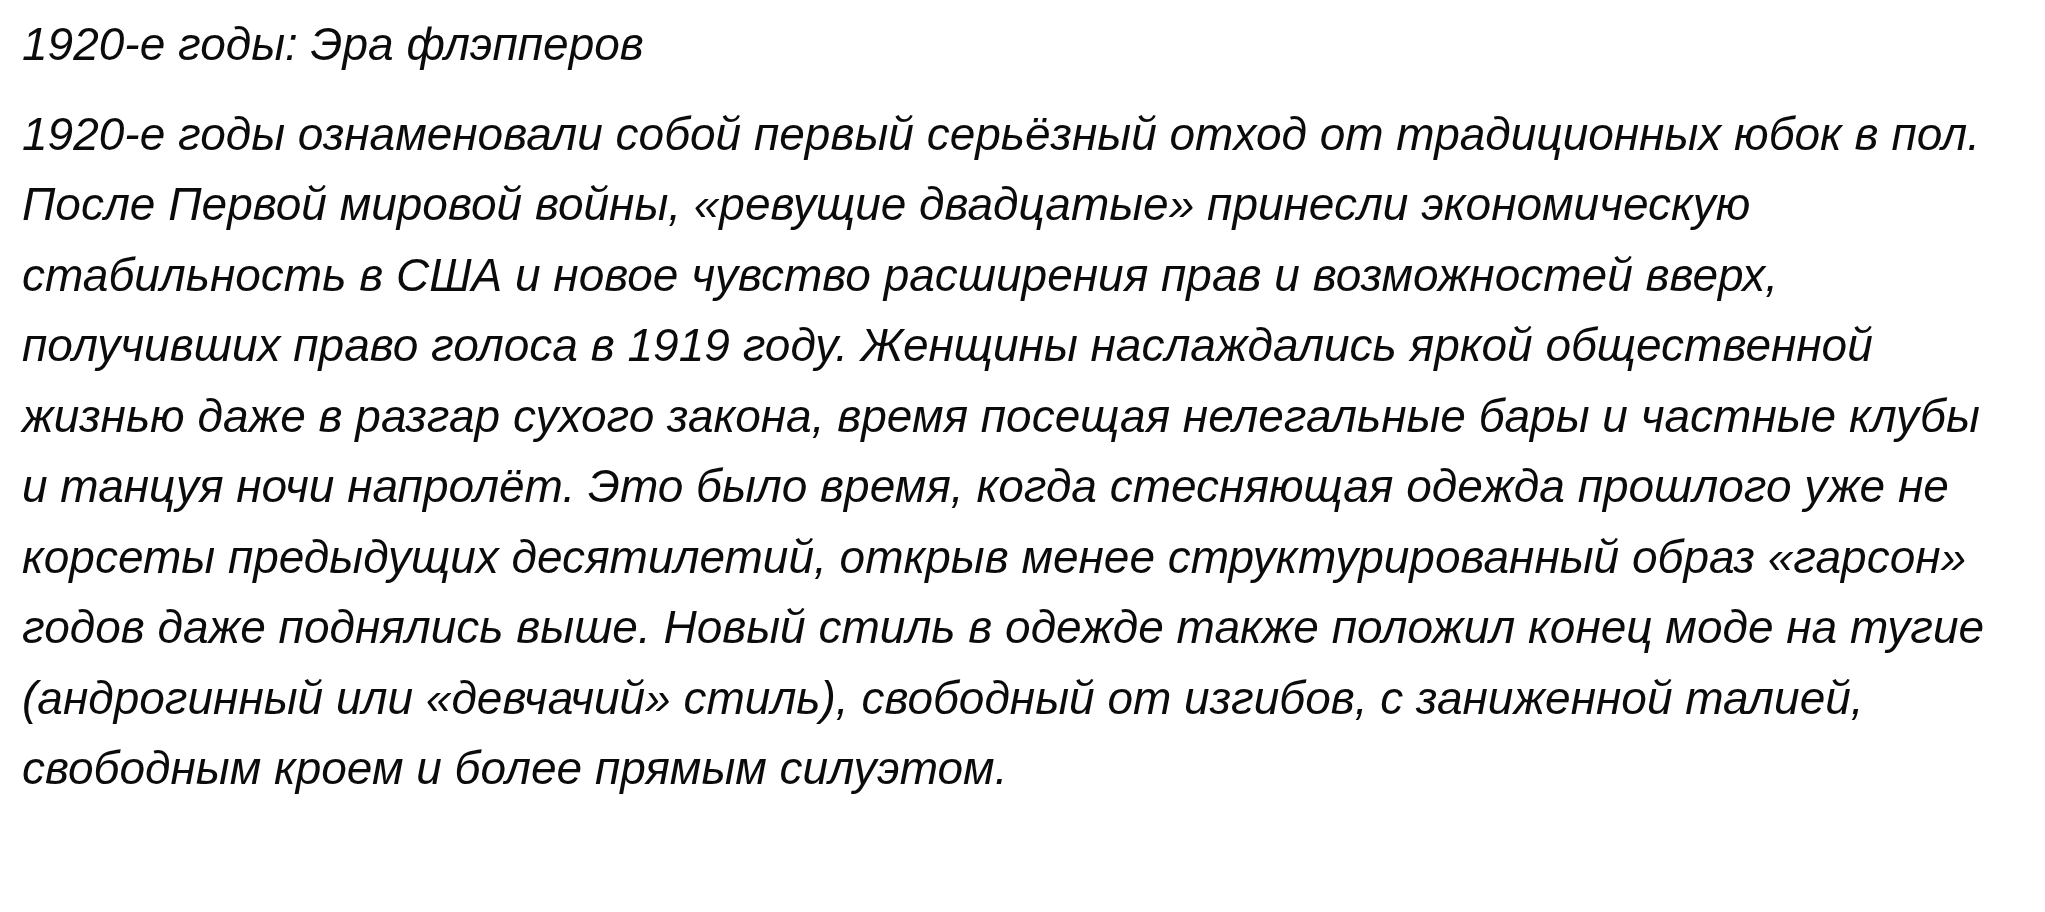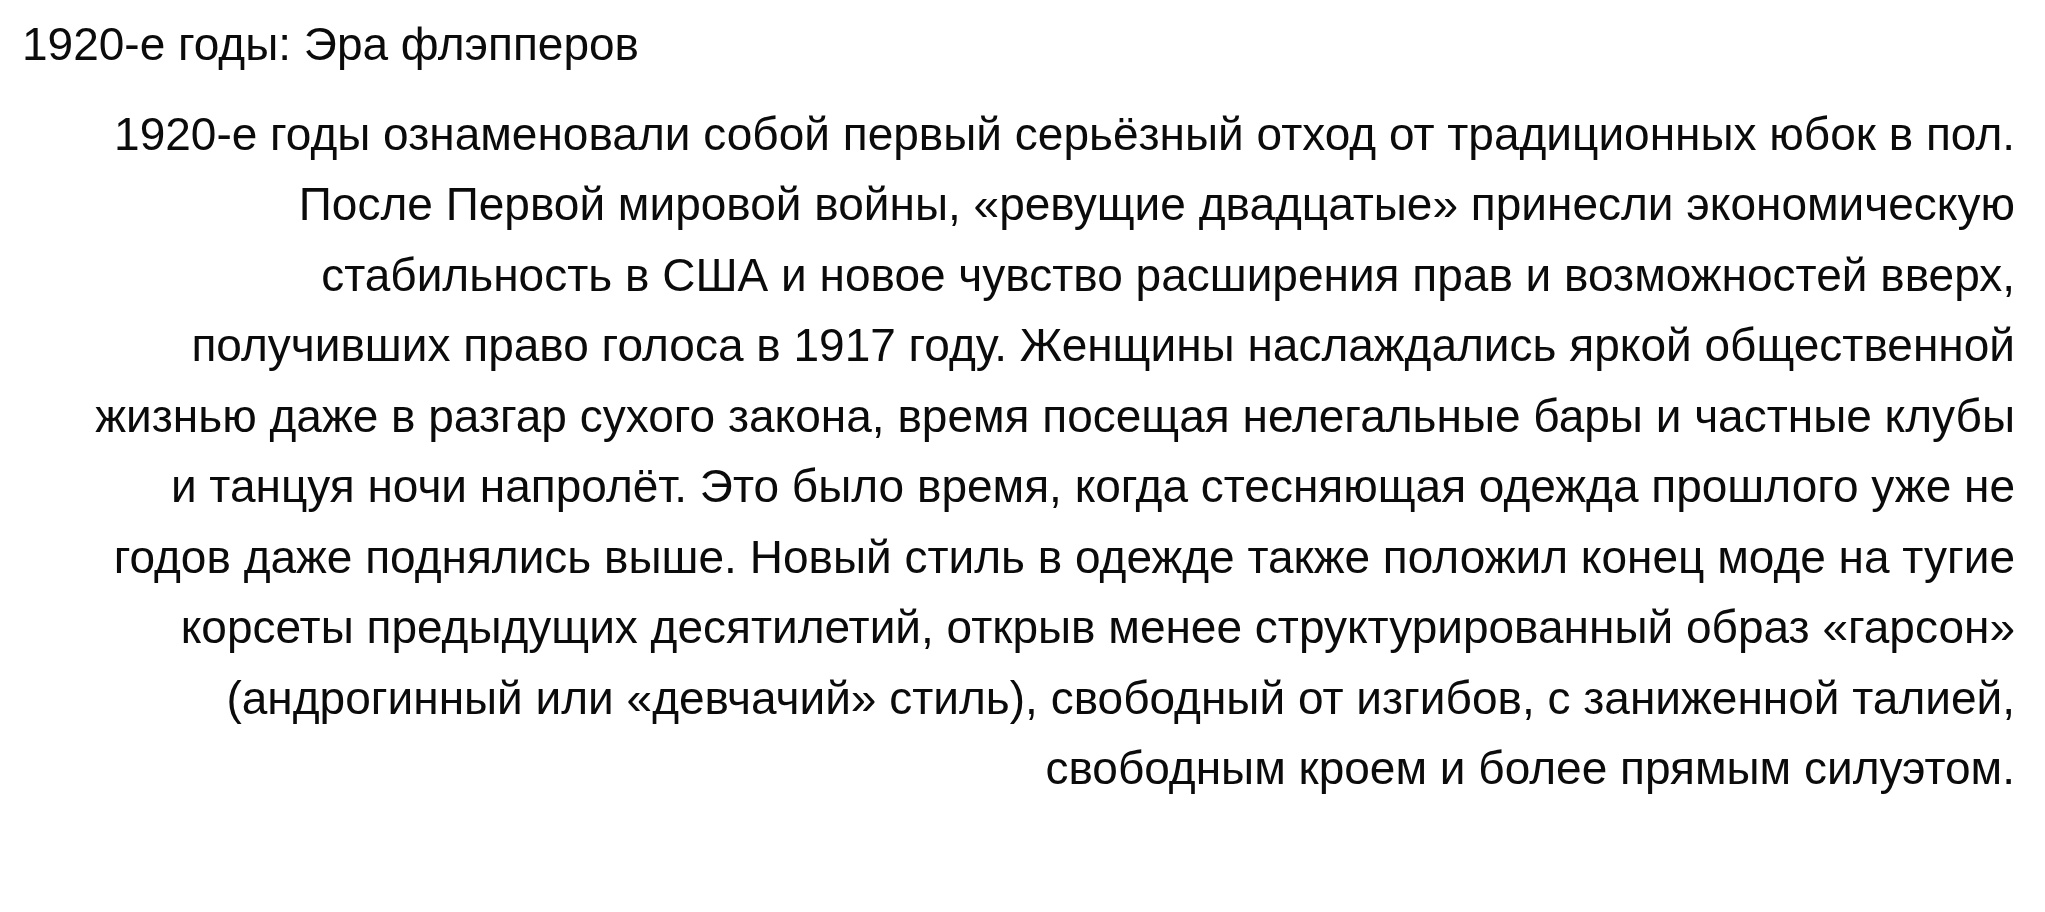--- a/index.html
+++ b/index.html
@@ -7,52 +7,52 @@
     padding: 0;
   }
   body {
     width: 2045px;
     height: 912px;
     overflow: hidden;
     background: #ffffff;
     font-family: "Liberation Sans", "DejaVu Sans", sans-serif;
   }
   .doc {
-    padding: 9px 30px 0 22px;
+    padding: 9px 18px 0 22px;
     font-size: 46px;
     line-height: 70.5px;
     color: #0b0b0b;
     font-weight: 400;
     letter-spacing: 0;
+    font-style: italic;
   }
   .heading {
     margin: 0;
     font-size: 46px;
     font-weight: 400;
     line-height: 70.5px;
     white-space: nowrap;
   }
   .para {
     margin-top: 19px;
-    text-align: right;
   }
   .line {
     white-space: nowrap;
   }
 </style>
 </head>
 <body style="background: rgb(255, 255, 255);">
 
 <div class="doc" style="color: rgb(11, 11, 11);">
   <h1 class="heading">1920-е годы: Эра флэпперов</h1>
   <div class="para">
     <div class="line">1920-е годы ознаменовали собой первый серьёзный отход от традиционных юбок в пол.</div>
     <div class="line">После Первой мировой войны, «ревущие двадцатые» принесли экономическую</div>
     <div class="line">стабильность в США и новое чувство расширения прав и возможностей вверх,</div>
-    <div class="line">получивших право голоса в 1917 году. Женщины наслаждались яркой общественной</div>
+    <div class="line">получивших право голоса в 1919 году. Женщины наслаждались яркой общественной</div>
     <div class="line">жизнью даже в разгар сухого закона, время посещая нелегальные бары и частные клубы</div>
     <div class="line">и танцуя ночи напролёт. Это было время, когда стесняющая одежда прошлого уже не</div>
+    <div class="line">корсеты предыдущих десятилетий, открыв менее структурированный образ «гарсон»</div>
     <div class="line">годов даже поднялись выше. Новый стиль в одежде также положил конец моде на тугие</div>
-    <div class="line">корсеты предыдущих десятилетий, открыв менее структурированный образ «гарсон»</div>
     <div class="line">(андрогинный или «девчачий» стиль), свободный от изгибов, с заниженной талией,</div>
     <div class="line">свободным кроем и более прямым силуэтом.</div>
   </div>
 </div>
 
 </body></html>

